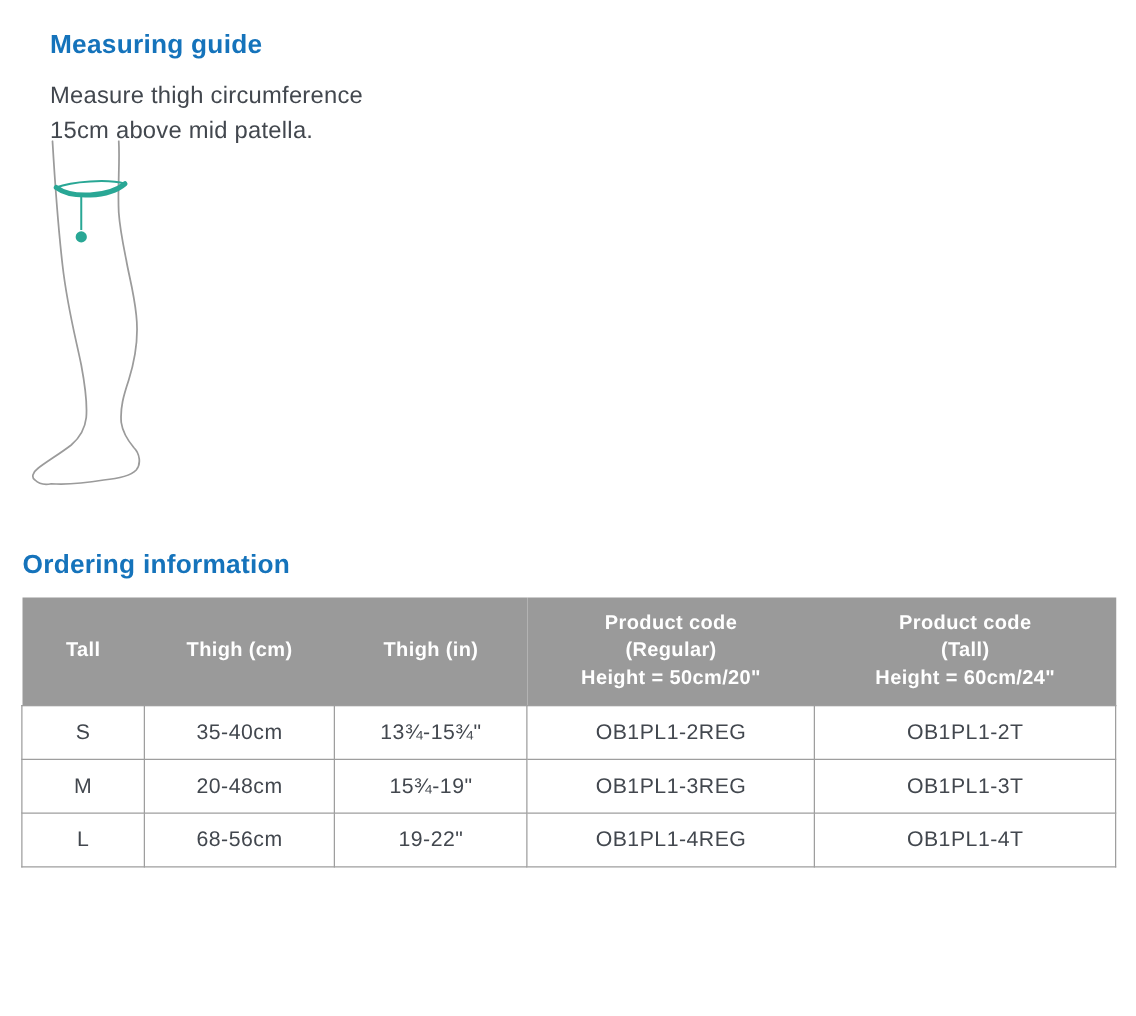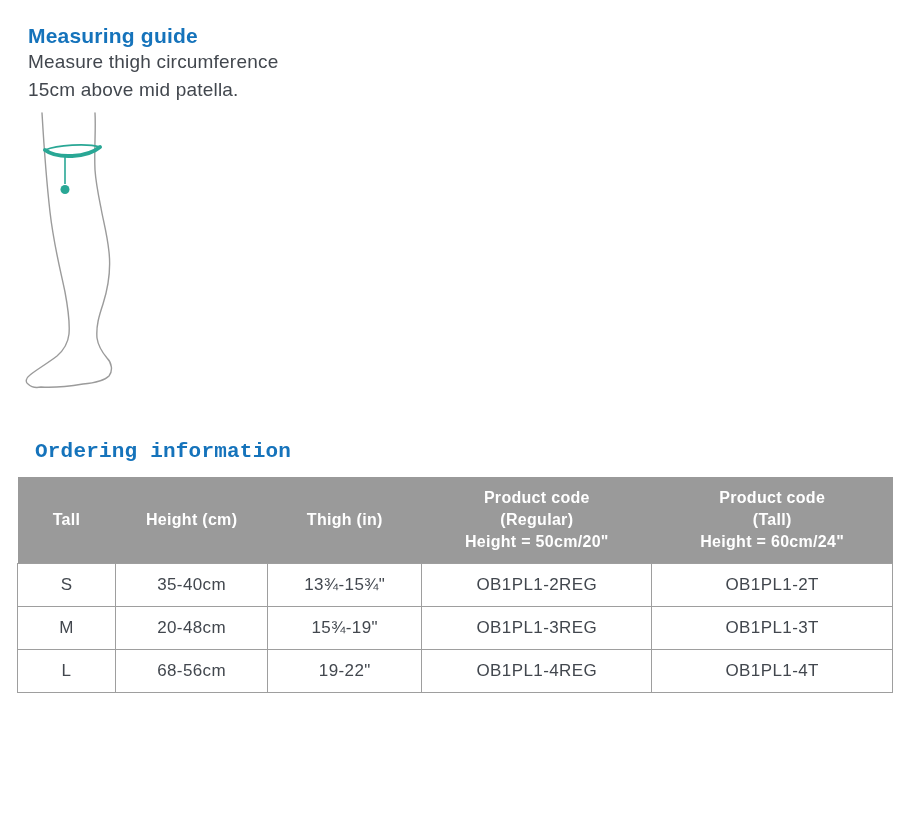--- a/index.html
+++ b/index.html
@@ -23,46 +23,46 @@
   }
   .section-title {
     margin: 0;
     font-size: 21px;
     font-weight: bold;
     letter-spacing: 0.2px;
     color: var(--accent-blue);
   }
   .measuring-guide {
     position: absolute;
-    left: 28px;
+    left: 40px;
     top: 24px;
   }
   .measuring-guide .description {
-    margin: 0 0 0 0;
+    margin: 15px 0 0 0;
     font-size: 19px;
     line-height: 28px;
     color: var(--text-dark);
     white-space: pre-line;
     letter-spacing: 0.2px;
   }
   .leg-figure {
     position: absolute;
     left: 25px;
     top: 112px;
     width: 100px;
     height: 285px;
   }
   .leg-figure svg { display: block; width: 100%; height: 100%; }
   .ordering {
     position: absolute;
     left: 17px;
     top: 440px;
     width: 876px;
   }
-  .ordering .section-title { margin-left: 18px; font-family: Liberation Mono, monospace; }
+  .ordering .section-title { margin-left: 1px; }
   table.ordering-table {
     margin-top: 14px;
     width: 876px;
     border-collapse: collapse;
     table-layout: fixed;
   }
   .ordering-table col.c-size   { width: 11.2%; }
   .ordering-table col.c-cm     { width: 17.4%; }
   .ordering-table col.c-in     { width: 17.6%; }
   .ordering-table col.c-reg    { width: 26.3%; }
@@ -134,21 +134,21 @@
     <colgroup>
       <col class="c-size">
         <col class="c-cm">
         <col class="c-in">
         <col class="c-reg">
         <col class="c-tall">
     </colgroup>
     <thead>
       <tr>
         <th>Tall</th>
-        <th>Height (cm)</th>
+        <th>Thigh (cm)</th>
         <th>Thigh (in)</th>
         <th>Product code
 (Regular)
 Height = 50cm/20"</th>
         <th>Product code
 (Tall)
 Height = 60cm/24"</th>
       </tr>
     </thead>
     <tbody>

